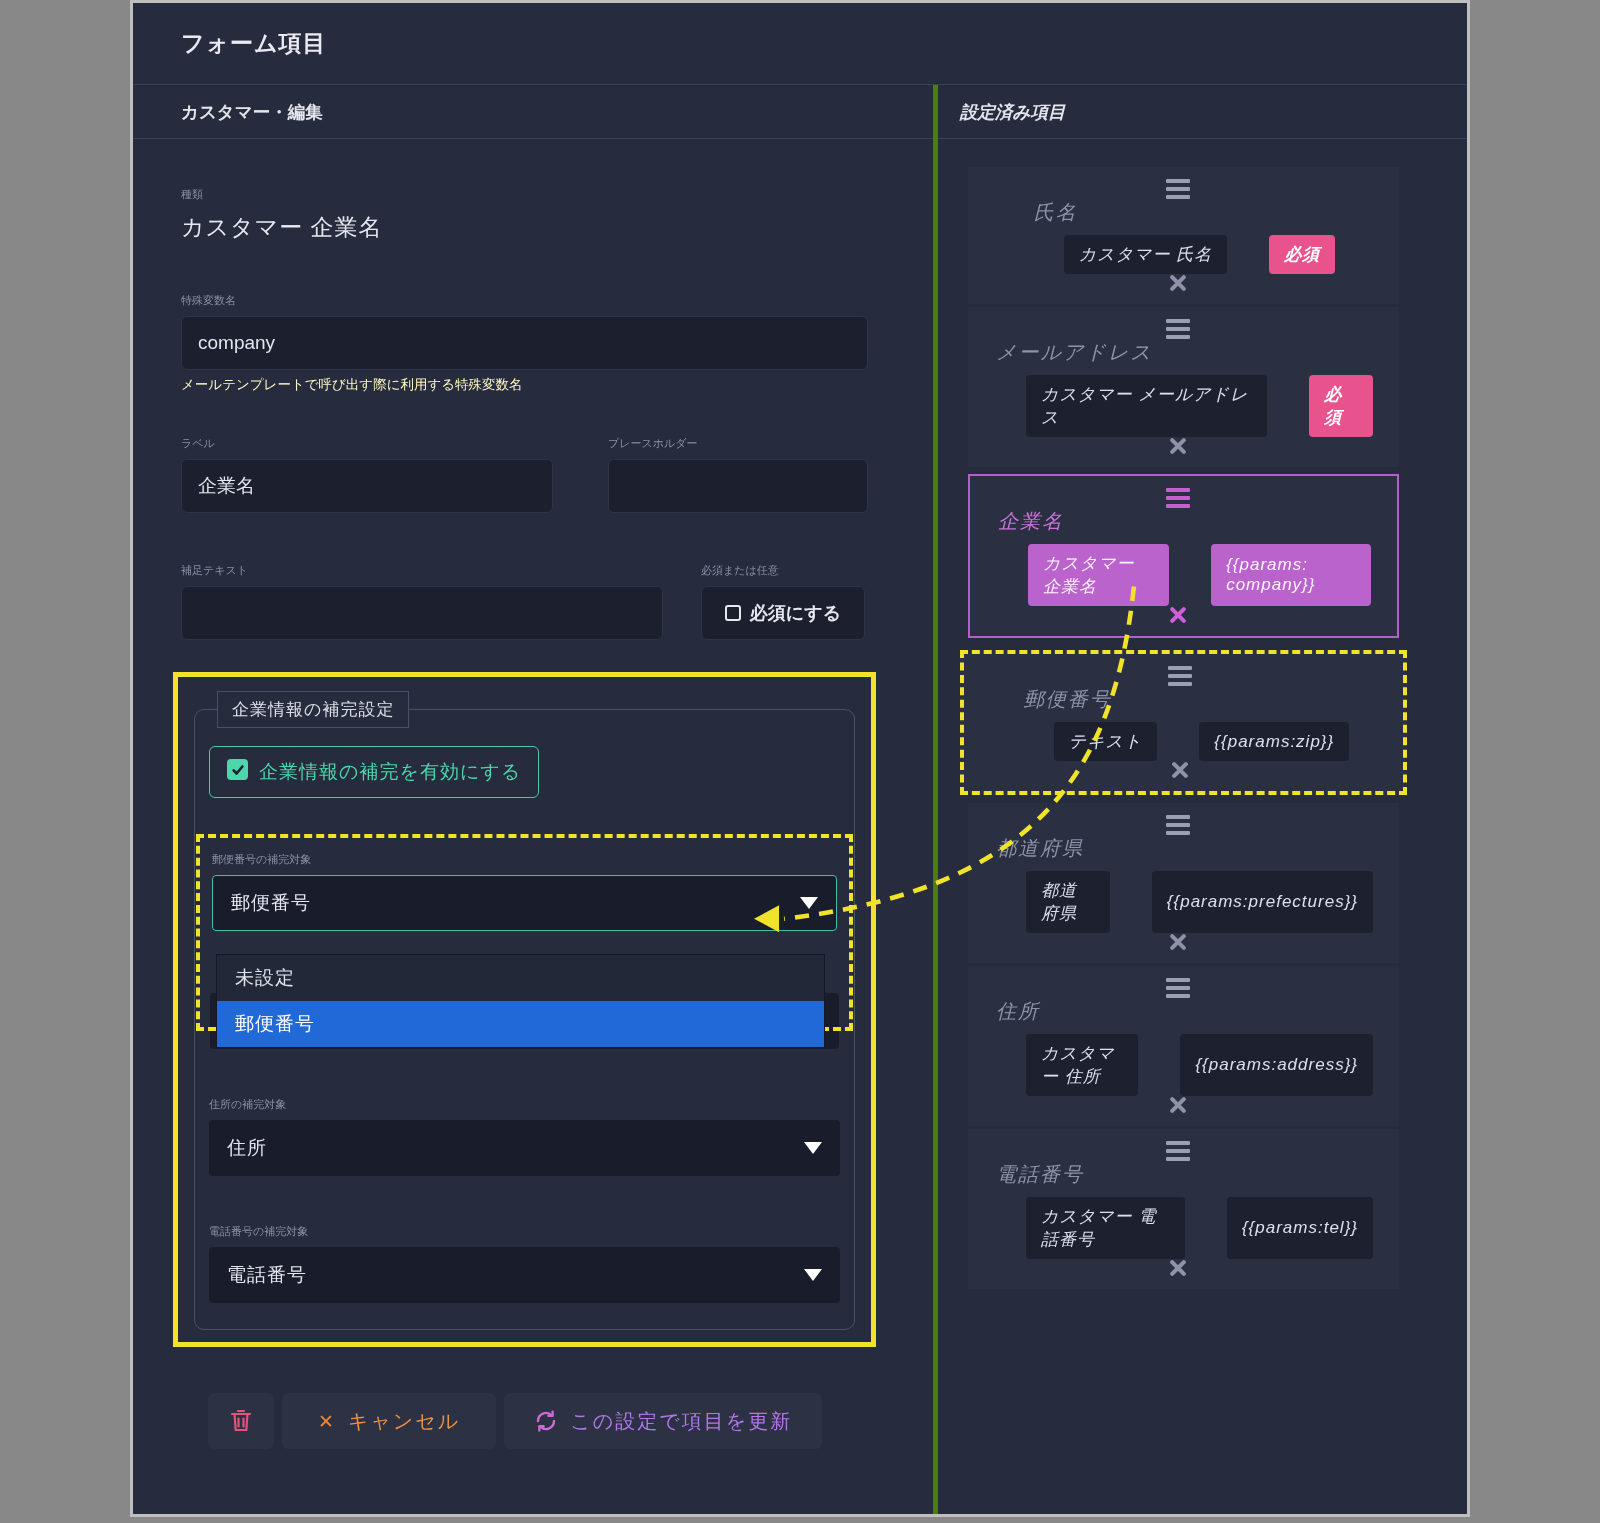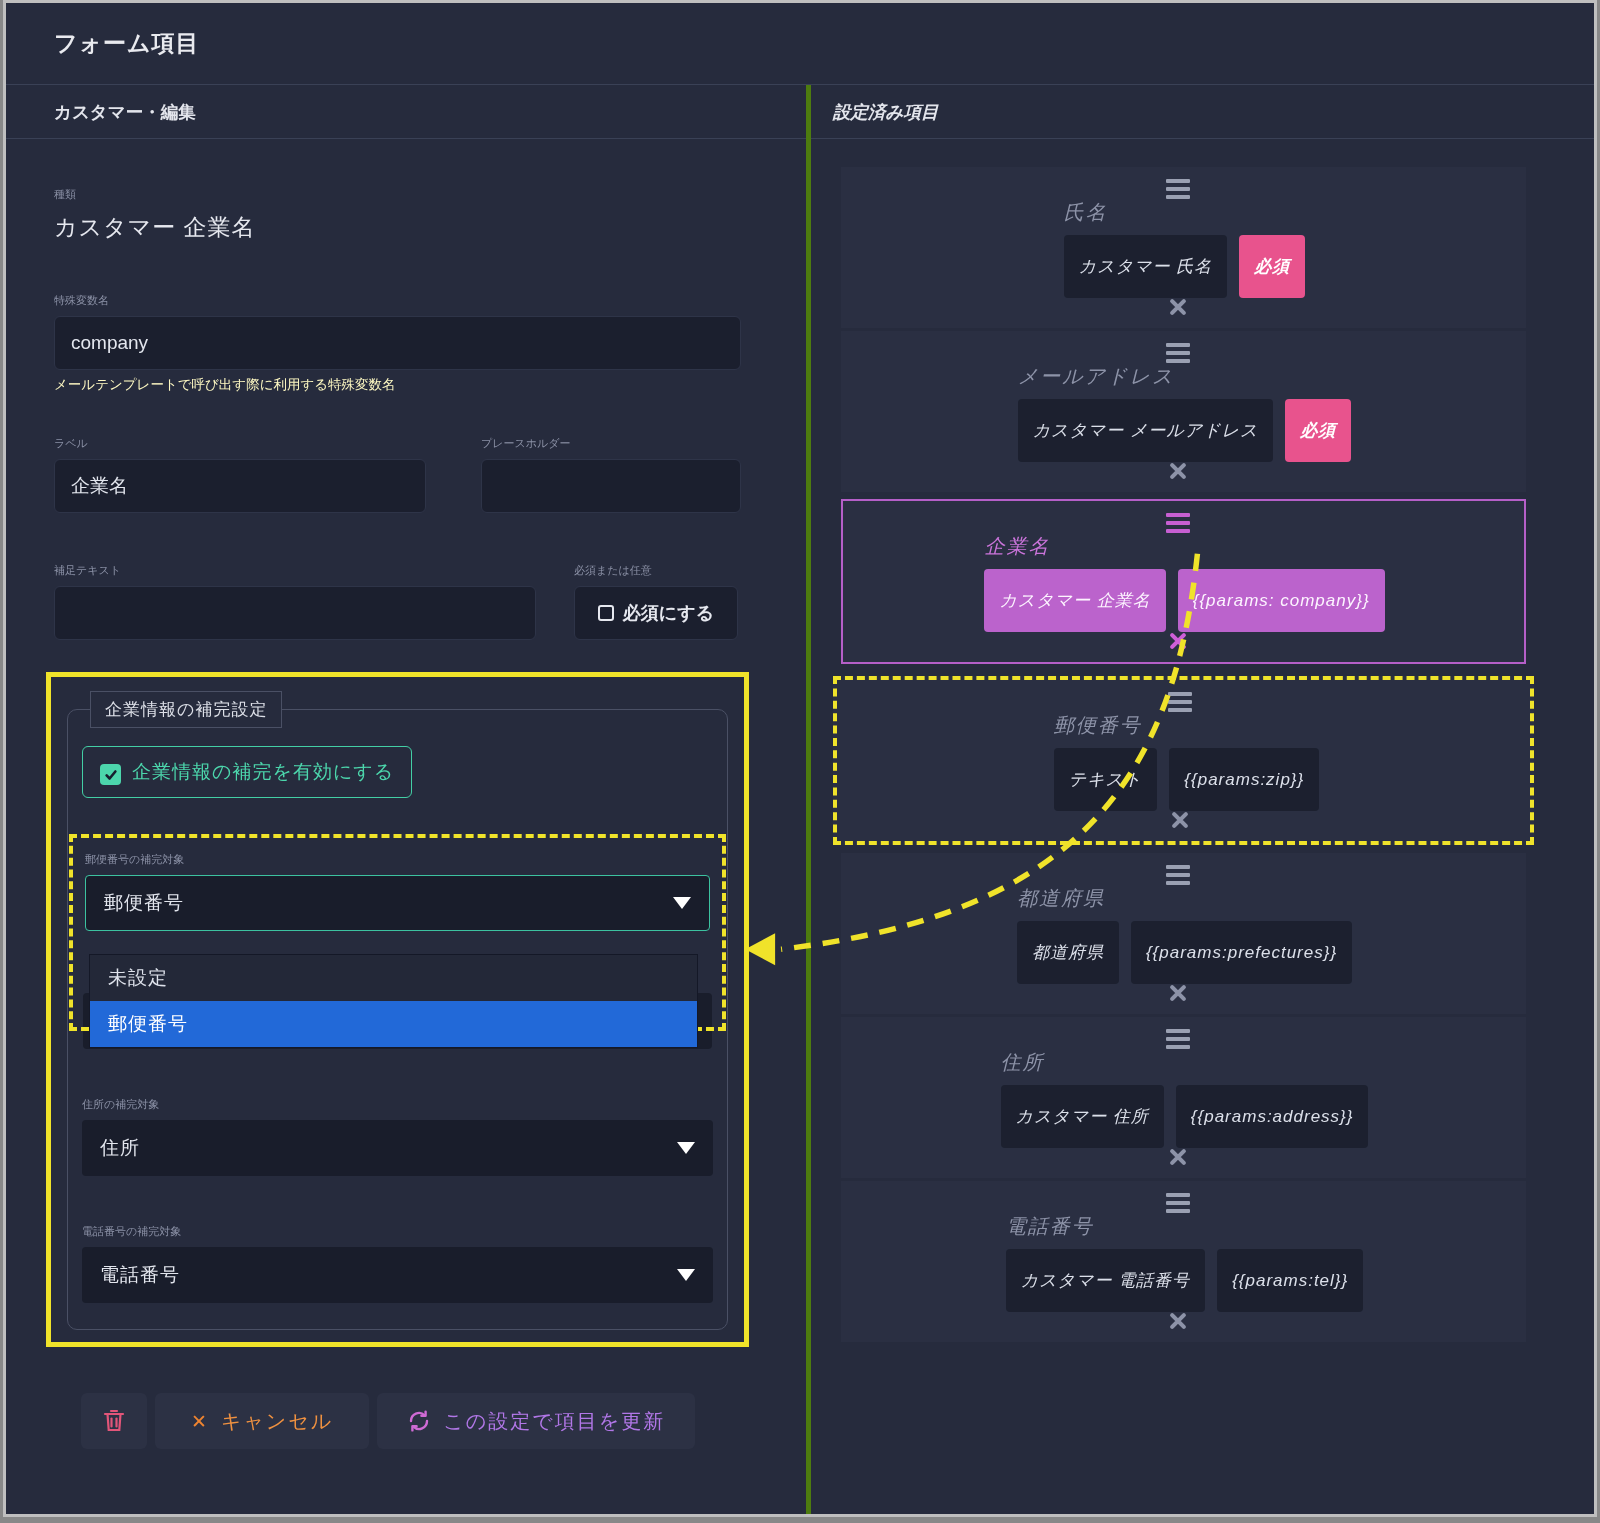--- a/index.html
+++ b/index.html
@@ -1,21 +1,21 @@
 <!DOCTYPE html>
 <html><head>
 <meta charset="utf-8">
 <style>
   * { box-sizing: border-box; margin: 0; padding: 0; }
   html,body { background:#888; }
   body { font-family: "Liberation Sans", "DejaVu Sans", sans-serif; }
 
   .screen {
     position: relative;
-    width: 1594px; height: 1517px;
+    width: 1340px; height: 1517px;
     margin: 0 auto;
     border: 3px solid #bfbfbf;
     background: #262b3d;
     color: #e3e6ee;
     overflow: hidden;
   }
 
   
   .titlebar {
     height: 82px; display: flex; align-items: center;
@@ -74,21 +74,21 @@
   }
   fieldset.completion {
     border: 1px solid #4a5065; border-radius: 10px;
     padding: 0 14px 26px 14px; margin: 2px 2px 0 2px;
   }
   fieldset.completion legend {
     margin-left: 8px; padding: 6px 14px;
     border: 1px solid #4a5065; font-size: 17px; color: #dde0e8; letter-spacing: 1px;
   }
   .enable-btn {
-    margin-top: 18px; display: inline-flex; align-items: flex-end; gap: 11px;
+    margin-top: 18px; display: inline-flex; align-items: flex-start; gap: 11px;
     border: 1.5px solid #43cfa5; border-radius: 6px; padding: 12px 17px;
     color: #4cd6ac; font-size: 19px; background: transparent; cursor: pointer;
     font-family: inherit; letter-spacing: 1px;
   }
   .cb-checked {
     width: 21px; height: 21px; background: #4cd6ac; border-radius: 4px;
     display: inline-flex; align-items: center; justify-content: center;
   }
 
   .dashed-zone {
@@ -144,22 +144,22 @@
   .item-row.selected { border: 2px solid #b55fc8; margin: 4px 0; }
   .item-row.highlighted { border: 4px dashed #efe32b; margin: 8px -8px; padding-left: 18px; }
   .drag { width: 56px; display: flex; flex-direction: column; gap: 4px; align-items: center; cursor: grab; }
   .drag i { display: block; width: 24px; height: 4px; border-radius: 1px; background: #9aa0b2; }
   .item-row.selected .drag i { background: #c75fd2; }
   .item-main { flex: 1; padding-left: 14px; }
   .item-title { font-size: 20px; color: #8d93a8; letter-spacing: 2px; }
   .item-row.selected .item-title { color: #ca74da; }
   .item-badges { margin-top: 9px; display: flex; gap: 12px; }
   .badge {
-    display: inline-flex; align-items: center; padding: 20px 15px;
-    border-radius: 4px; font-size: 17px; letter-spacing: 1px;
+    display: inline-flex; align-items: center; padding: 8px 15px;
+    border-radius: 4px; font-size: 17px; letter-spacing: 1px; margin-left: 30px;
   }
   .badge.dark   { background: #1c202f; color: #dce0ea; }
   .badge.pink   { background: #e8538d; color: #ffffff; font-weight: bold; }
   .badge.purple { background: #bb63cc; color: #fdf4ff; }
   .close-x { width: 18px; height: 18px; color: #8d93a8; cursor: pointer; flex: none; }
   .item-row.selected .close-x { color: #cf5fd8; }
 
   
   .arrow-overlay {
     position: absolute; left: 0; top: 0; width: 100%; height: 100%;

